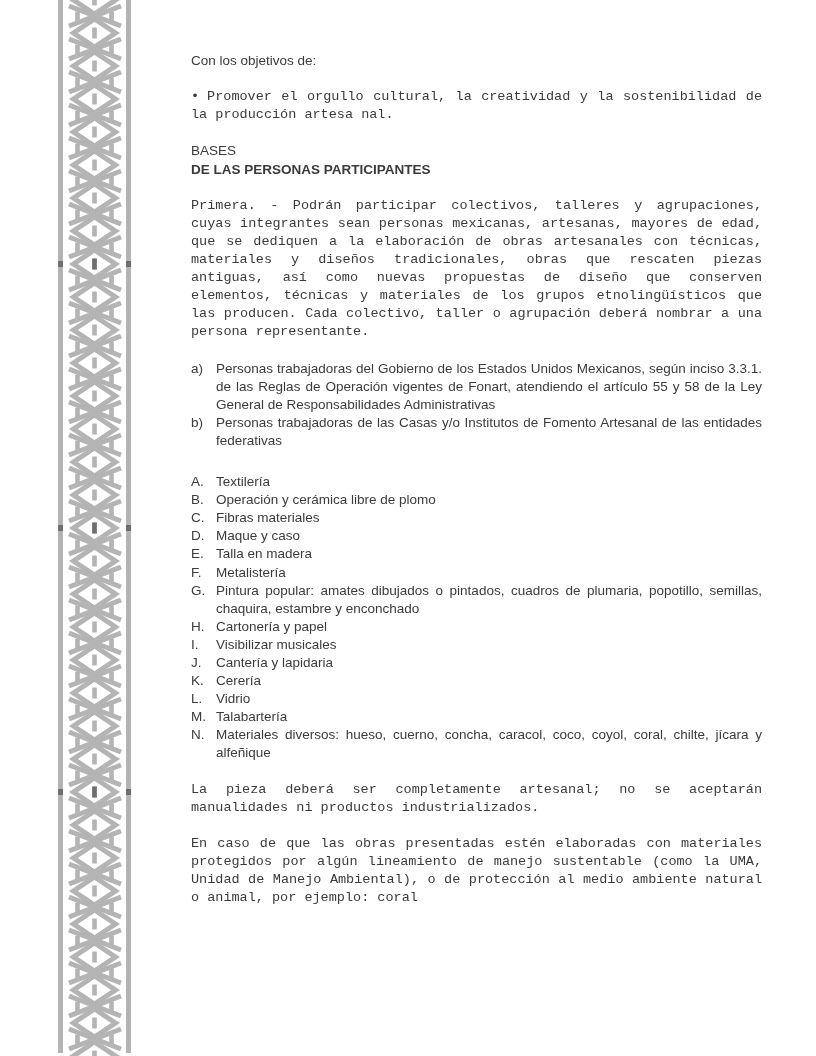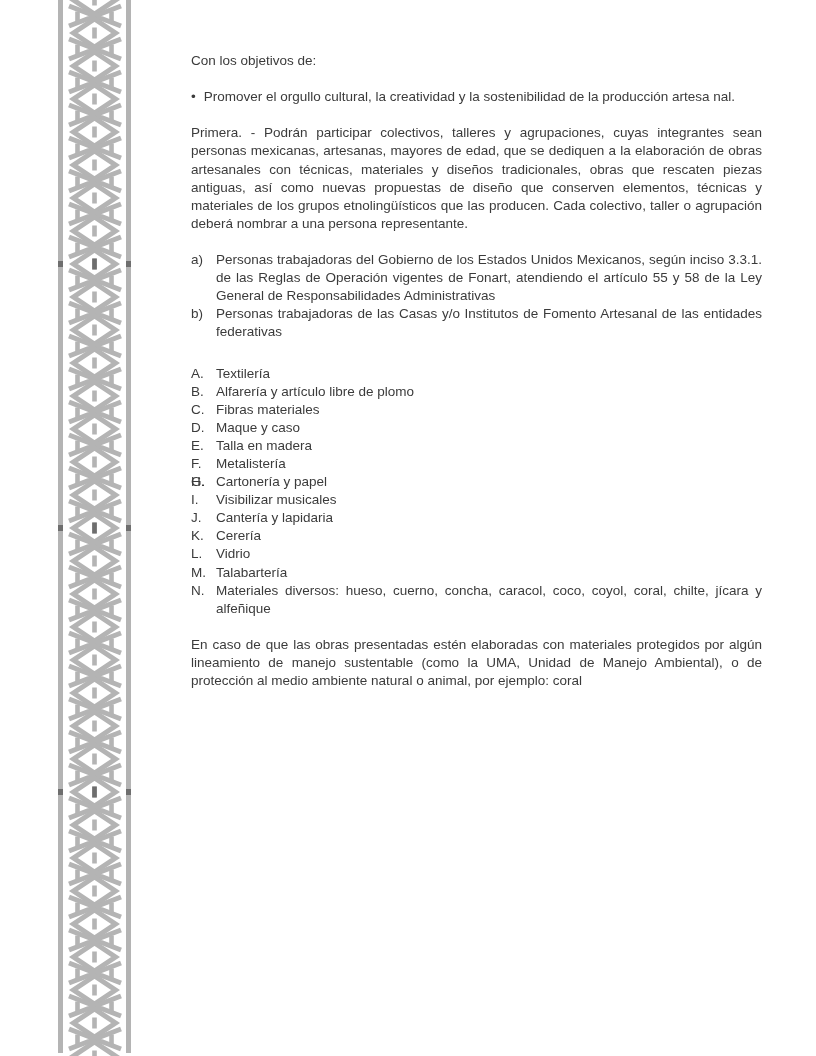--- a/index.html
+++ b/index.html
@@ -17,21 +17,21 @@
     font-family:"Liberation Sans",sans-serif;
   }
   .border-svg{position:absolute;left:0;top:0;display:block;}
   .border-svg .stroke{stroke:var(--pattern-color);stroke-width:5;fill:none;}
   .border-svg .fillp{fill:var(--pattern-color);}
   .content{
     position:absolute;left:191px;top:52px;width:571px;
     font-size:13.5px;line-height:18.1px;color:var(--text-color);
   }
   p{margin:0;}
-  .just{text-align:justify;}
+  .just{text-align:justify;font-family:Liberation Mono, monospace;}
   .bold{font-weight:bold;}
   .mb{margin-bottom:18.1px;}      
   .mb2{margin-bottom:23px;}       
   .hang{position:relative;padding-left:25px;text-align:justify;}
   .hang .lbl{position:absolute;left:0;top:0;}
   .bglyph{padding-right:8px;}
 </style>
 </head>
 <body>
 
@@ -292,48 +292,51 @@
     </svg>
 
   <div class="content">
 
     <p class="mb">Con los objetivos de:</p>
 
     <div class="mb">
       <p class="just"><span class="bglyph">•</span><span>Promover el orgullo cultural, la creatividad y la sostenibilidad de la producción artesa nal.</span></p>
     </div>
 
+    <p>BASES</p>
+    <p class="bold mb">DE LAS PERSONAS PARTICIPANTES</p>
 
     <p class="just mb">Primera. - Podrán participar colectivos, talleres y agrupaciones, cuyas integrantes sean personas mexicanas, artesanas, mayores de edad, que se dediquen a la elaboración de obras artesanales con técnicas, materiales y diseños tradicionales, obras que rescaten piezas antiguas, así como nuevas propuestas de diseño que conserven elementos, técnicas y materiales de los grupos etnolingüísticos que las producen. Cada colectivo, taller o agrupación deberá nombrar a una persona representante.</p>
 
 
     <div class="mb2">
       <div class="hang">
         <span class="lbl">a)</span><span>Personas trabajadoras del Gobierno de los Estados Unidos Mexicanos, según inciso 3.3.1. de las Reglas de Operación vigentes de Fonart, atendiendo el artículo 55 y 58 de la Ley General de Responsabilidades Administrativas</span>
       </div>
       <div class="hang">
         <span class="lbl">b)</span><span>Personas trabajadoras de las Casas y/o Institutos de Fomento Artesanal de las entidades federativas</span>
       </div>
     </div>
 
 
     <div class="mb">
       <div class="hang"><span class="lbl">A.</span><span>Textilería</span></div>
-      <div class="hang"><span class="lbl">B.</span><span>Alfarería y artículo libre de plomo</span></div>
+      <div class="hang"><span class="lbl">B.</span><span>Operación y cerámica libre de plomo</span></div>
       <div class="hang"><span class="lbl">C.</span><span>Fibras materiales</span></div>
       <div class="hang"><span class="lbl">D.</span><span>Maque y caso</span></div>
       <div class="hang"><span class="lbl">E.</span><span>Talla en madera</span></div>
       <div class="hang"><span class="lbl">F.</span><span>Metalistería</span></div>
-      <div class="hang"><span class="lbl">G.</span></div>
+      <div class="hang"><span class="lbl">G.</span><span>Pintura popular: amates dibujados o pintados, cuadros de plumaria, popotillo, semillas, chaquira, estambre y enconchado</span></div>
       <div class="hang"><span class="lbl">H.</span><span>Cartonería y papel</span></div>
       <div class="hang"><span class="lbl">I.</span><span>Visibilizar musicales</span></div>
       <div class="hang"><span class="lbl">J.</span><span>Cantería y lapidaria</span></div>
       <div class="hang"><span class="lbl">K.</span><span>Cerería</span></div>
       <div class="hang"><span class="lbl">L.</span><span>Vidrio</span></div>
       <div class="hang"><span class="lbl">M.</span><span>Talabartería</span></div>
       <div class="hang"><span class="lbl">N.</span><span>Materiales diversos: hueso, cuerno, concha, caracol, coco, coyol, coral, chilte, jícara y alfeñique</span></div>
     </div>
 
+    <p class="just mb">La pieza deberá ser completamente artesanal; no se aceptarán manualidades ni productos industrializados.</p>
 
     <p class="just">En caso de que las obras presentadas estén elaboradas con materiales protegidos por algún lineamiento de manejo sustentable (como la UMA, Unidad de Manejo Ambiental), o de protección al medio ambiente natural o animal, por ejemplo: coral</p>
 
   </div>
 </div>
 
 </body></html>

